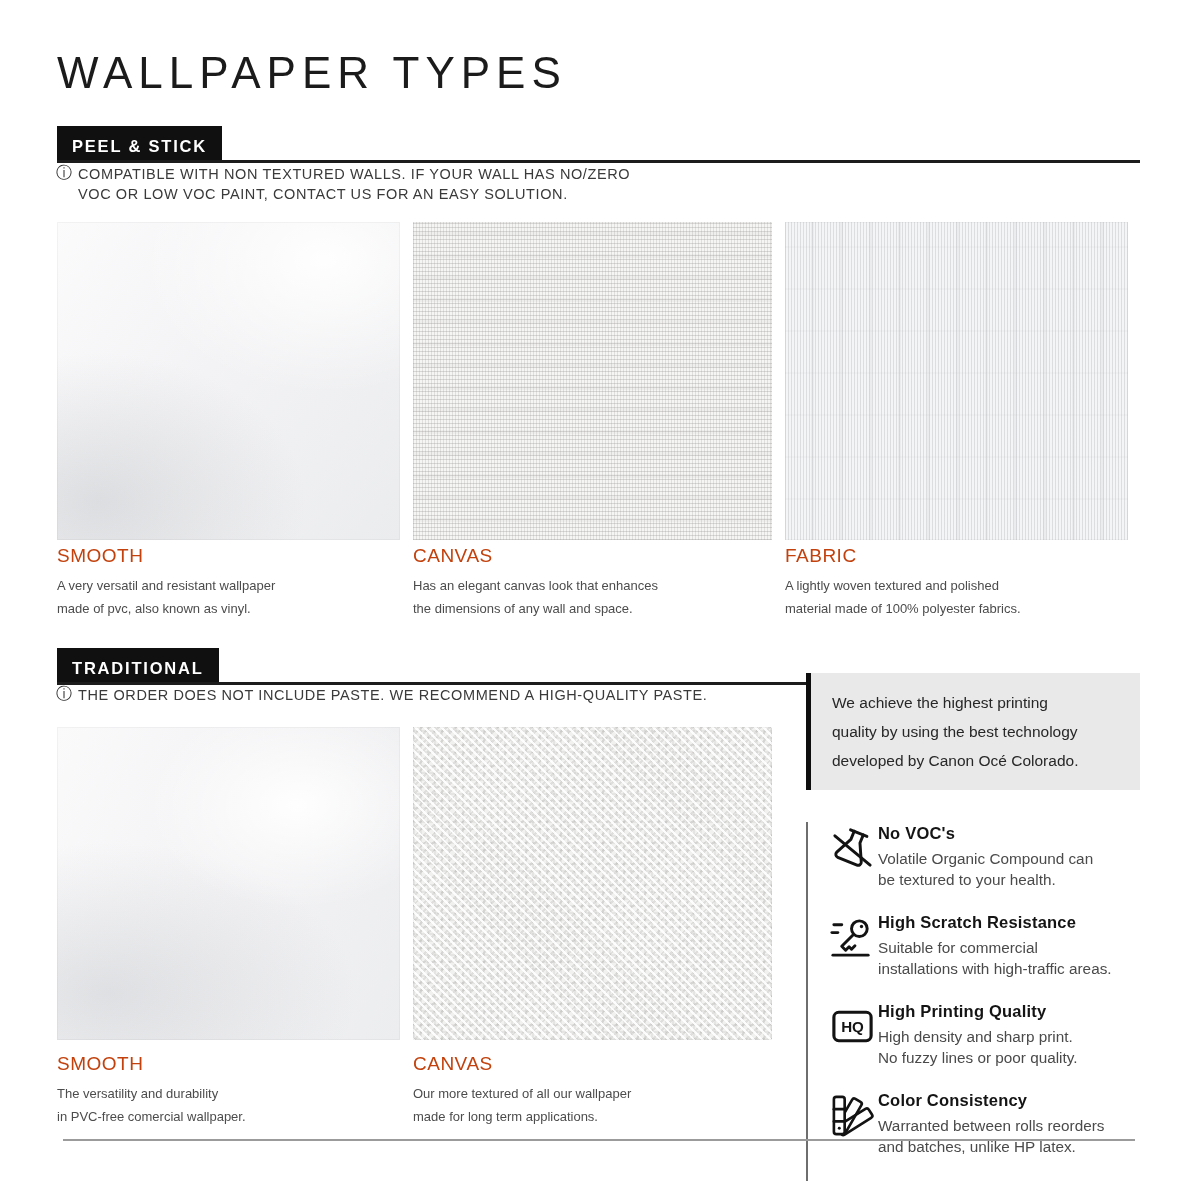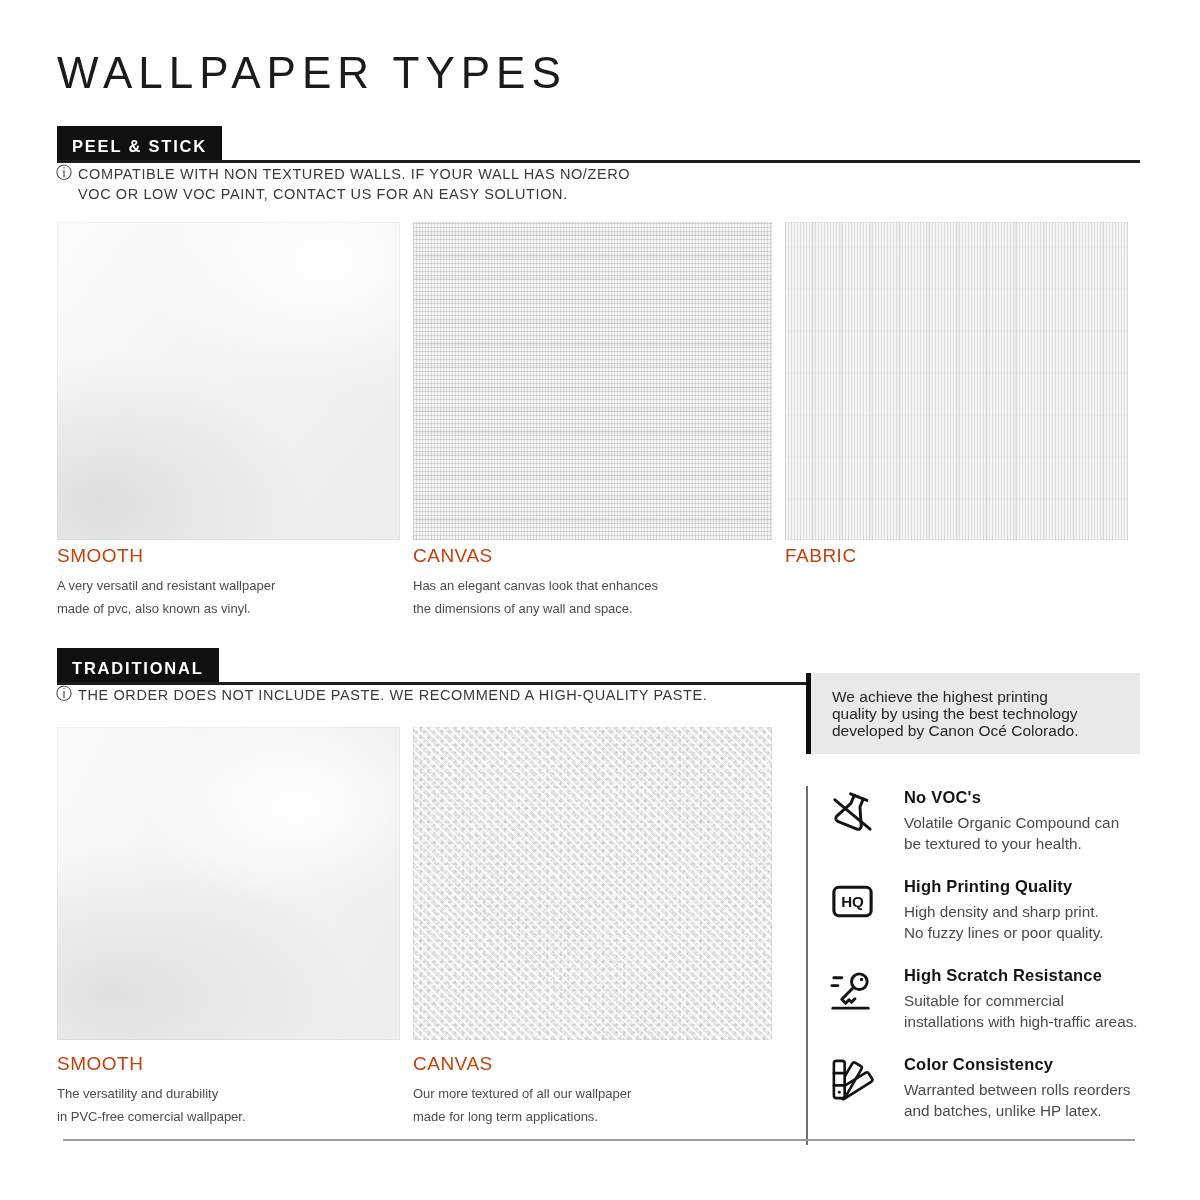--- a/index.html
+++ b/index.html
@@ -79,25 +79,25 @@
   .caption-grid{left:57px;display:grid;grid-template-columns:343px 359px 343px;column-gap:13px;}
   #cap-peel{top:545px;}
   #cap-trad{top:1053px;grid-template-columns:343px 359px;}
   .cap-name{font-size:19px;letter-spacing:0.5px;color:#c2410c;font-weight:500;}
   .cap-desc{margin-top:8px;font-size:13px;line-height:22.5px;color:#4c4c4c;white-space:pre-line;}
 
   
   .aside{left:806px;top:673px;width:334px;}
   .callout{
     box-sizing:border-box;background:#e9e9e9;border-left:5px solid #0e0e0e;
-    padding:15px 14px 15px 21px;font-size:15.5px;line-height:17px;color:#272727;
+    padding:15px 14px 15px 21px;font-size:15.5px;line-height:29px;color:#272727;
     white-space:pre-line;
   }
   .features{margin-top:32px;border-left:2px solid #6e6e6e;padding:2px 0 1px 21px;}
-  .feature{display:flex;gap:28px;margin-bottom:23px;min-height:62px;}
+  .feature{display:flex;gap:2px;margin-bottom:23px;min-height:62px;}
   .f-icon{width:47px;flex:0 0 47px;padding-top:1px;}
   .f-title{font-size:16.5px;font-weight:bold;color:#141414;margin-bottom:5px;letter-spacing:0.2px;}
   .f-desc{font-size:15.3px;line-height:21px;color:#4a4a4a;white-space:pre-line;}
 
   .bottom-divider{left:63px;top:1139px;width:1072px;border-top:2px solid #9b9b9b;height:0;}
 
   svg{display:block;}
 </style>
 </head>
 <body>
@@ -130,20 +130,22 @@
       <div class="cap-desc">A very versatil and resistant wallpaper
 made of pvc, also known as vinyl.</div>
     </div>
     <div>
       <div class="cap-name">CANVAS</div>
       <div class="cap-desc">Has an elegant canvas look that enhances
 the dimensions of any wall and space.</div>
     </div>
     <div>
       <div class="cap-name">FABRIC</div>
+      <div class="cap-desc">A lightly woven textured and polished
+material made of 100% polyester fabrics.</div>
     </div>
   </div>
 
   <div class="abs section-head" id="head-trad">
     <span class="section-label">TRADITIONAL</span>
   </div>
 
   <div class="abs note" id="note-trad">
     <span class="note-icon">ⓘ</span>
     <span class="note-text">THE ORDER DOES NOT INCLUDE PASTE. WE RECOMMEND A HIGH-QUALITY PASTE.</span>
@@ -182,52 +184,52 @@
               <path d="M19 7 v9 L10.5 33.5 a3.2 3.2 0 0 0 2.9 4.5 h21.2 a3.2 3.2 0 0 0 2.9 -4.5 L29 16 V7"></path>
               <line x1="15" y1="7" x2="33" y2="7"></line>
             </g>
             <line x1="6" y1="11" x2="42" y2="41"></line>
           </svg>
         </div>
         <div>
           <div class="f-title">No VOC's</div>
           <div class="f-desc">Volatile Organic Compound can
 be textured to your health.</div>
-        </div>
-      </div>
-
-      <div class="feature">
-        <div class="f-icon">
-          <svg width="47" height="47" viewBox="0 0 48 48" fill="none" stroke="#131313" stroke-width="3.2" stroke-linecap="round" stroke-linejoin="round">
-            <rect x="5" y="9.5" width="38" height="29" rx="5"></rect>
-            <text x="24" y="29.5" text-anchor="middle" font-family="Liberation Sans, sans-serif" font-size="15.5" font-weight="bold" fill="#131313" stroke="none">HQ</text>
-          </svg>
-        </div>
-        <div>
-          <div class="f-title">High Printing Quality</div>
-          <div class="f-desc">High density and sharp print.
-No fuzzy lines or poor quality.</div>
         </div>
       </div>
 
       <div class="feature">
         <div class="f-icon">
           <svg width="47" height="47" viewBox="0 0 48 48" fill="none" stroke="#131313" stroke-width="3" stroke-linecap="round" stroke-linejoin="round">
             <line x1="5" y1="11" x2="13" y2="11"></line>
             <line x1="3" y1="19" x2="9" y2="19"></line>
             <line x1="4" y1="42" x2="40" y2="42"></line>
             <circle cx="31" cy="15" r="8"></circle>
             <circle cx="33.2" cy="12.8" r="1.7" fill="#131313" stroke="none"></circle>
             <path d="M25 21 L13 33 l4 4 3.5 -3.5 2.5 2.5 3.5 -3.5"></path>
           </svg>
         </div>
         <div>
           <div class="f-title">High Scratch Resistance</div>
           <div class="f-desc">Suitable for commercial
 installations with high-traffic areas.</div>
+        </div>
+      </div>
+
+      <div class="feature">
+        <div class="f-icon">
+          <svg width="47" height="47" viewBox="0 0 48 48" fill="none" stroke="#131313" stroke-width="3.2" stroke-linecap="round" stroke-linejoin="round">
+            <rect x="5" y="9.5" width="38" height="29" rx="5"></rect>
+            <text x="24" y="29.5" text-anchor="middle" font-family="Liberation Sans, sans-serif" font-size="15.5" font-weight="bold" fill="#131313" stroke="none">HQ</text>
+          </svg>
+        </div>
+        <div>
+          <div class="f-title">High Printing Quality</div>
+          <div class="f-desc">High density and sharp print.
+No fuzzy lines or poor quality.</div>
         </div>
       </div>
 
       <div class="feature">
         <div class="f-icon">
           <svg width="47" height="47" viewBox="0 0 48 48" fill="none" stroke="#131313" stroke-width="2.7" stroke-linecap="round" stroke-linejoin="round">
             <g transform="rotate(58 12 40)">
               <rect x="6" y="4" width="11" height="37" rx="2.5"></rect>
             </g>
             <g transform="rotate(30 12 40)">

